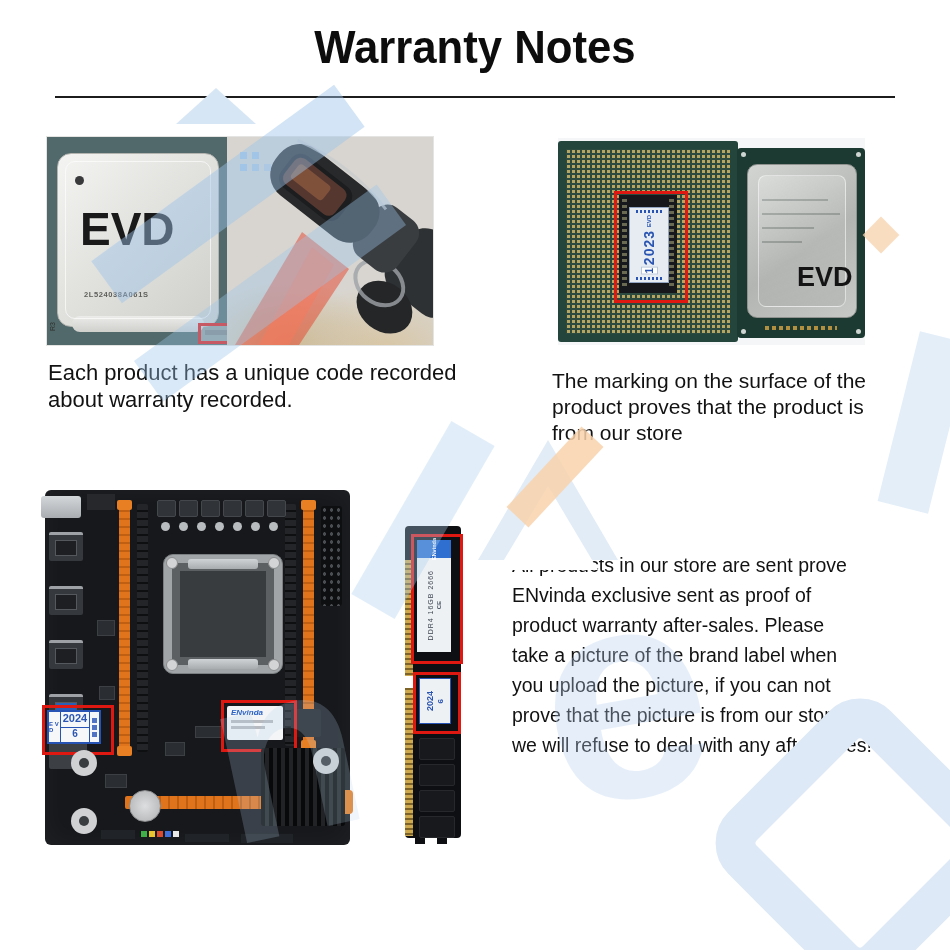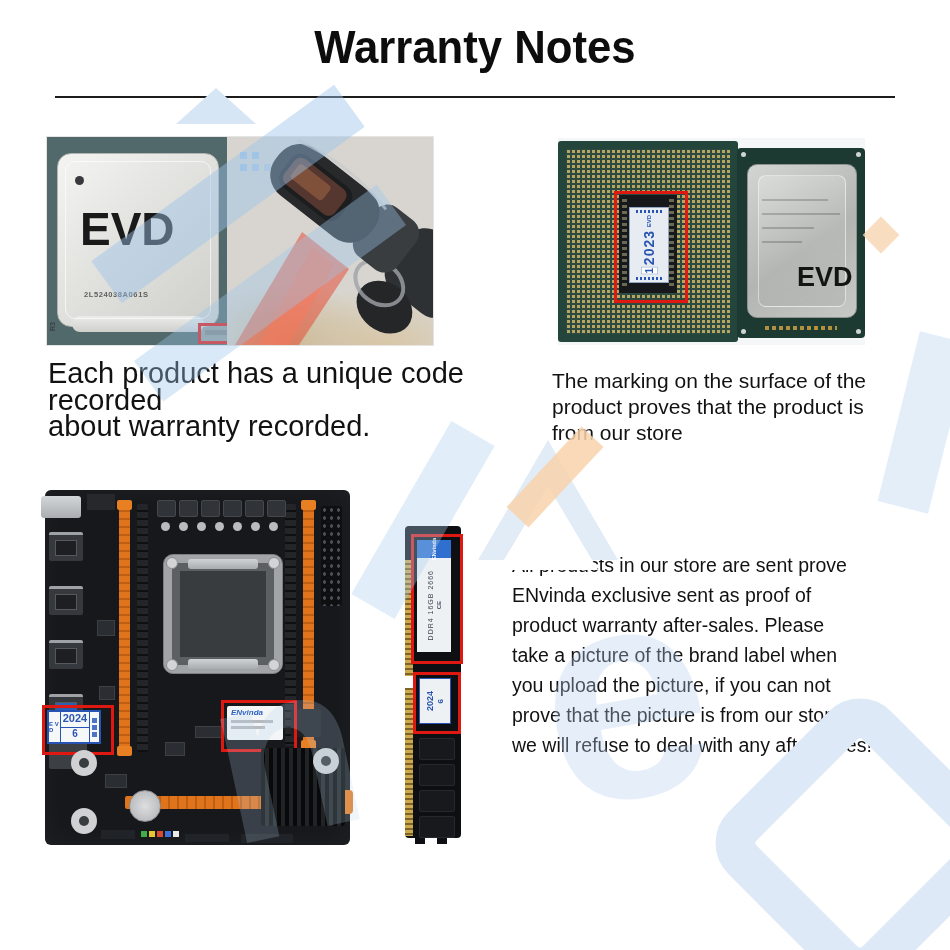--- a/index.html
+++ b/index.html
@@ -56,21 +56,21 @@
   .screw{width:5px;height:5px;border-radius:50%;background:#cfd5d2;}
   .ihsB{left:10px;top:16px;width:108px;height:152px;border-radius:10px;border:1px solid #8f928f;
         background:linear-gradient(145deg,#d2d5d2 0%,#b2b5b2 55%,#c6c9c6 100%);}
   .ihsB::after{content:"";position:absolute;inset:10px;border-radius:8px;border:1px solid rgba(255,255,255,.5);
         background:linear-gradient(160deg,rgba(255,255,255,.25),rgba(0,0,0,.05));}
   .etch{height:2px;background:rgba(72,82,77,.4);}
   .evdB{left:60px;top:114px;font-size:27px;font-weight:bold;color:#141414;z-index:2;}
   .goldrow{left:28px;top:178px;width:72px;height:4px;background:repeating-linear-gradient(90deg,#b29040 0 4px,rgba(0,0,0,0) 4px 7px);}
 
   
-  .capA{left:48px;top:360px;width:460px;font-size:29px;line-height:26.5px;color:#121212;}
+  .capA{left:48px;top:360px;width:460px;font-size:22px;line-height:26.5px;color:#121212;}
   .capB{left:552px;top:368px;width:400px;font-size:21px;line-height:26px;color:#121212;}
 
   
   .mb{left:45px;top:490px;width:305px;height:355px;}
   .pcb{inset:0;background:#16181b;border-radius:6px;box-shadow:inset 0 0 30px rgba(255,255,255,.04);}
   .hdmi{left:-4px;top:6px;width:40px;height:22px;background:linear-gradient(#d4d7da,#a9acb0);border-radius:3px;}
   .blkblock{left:42px;top:4px;width:28px;height:16px;background:#26282b;}
   .port{left:4px;width:34px;height:26px;background:#35383c;border-top:3px solid #9ea1a5;border-radius:2px;}
   .port .hole{position:absolute;inset:5px 6px;background:#1d1f22;border:1px solid #55585c;}
   .usb3 .hole{background:#2a5fb8;}

